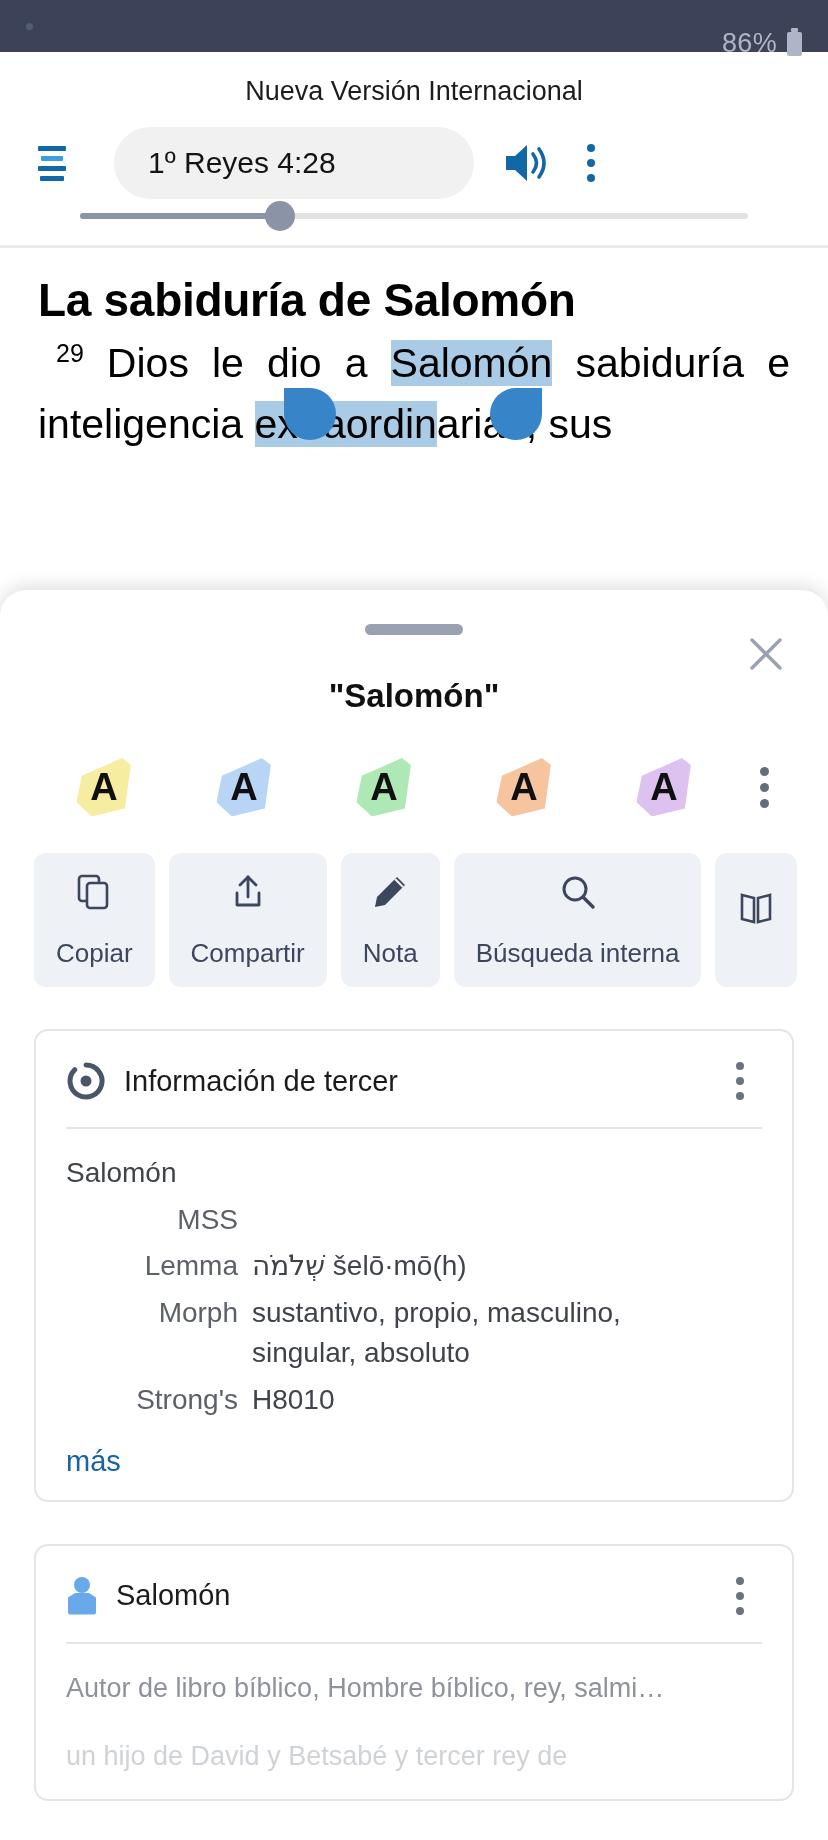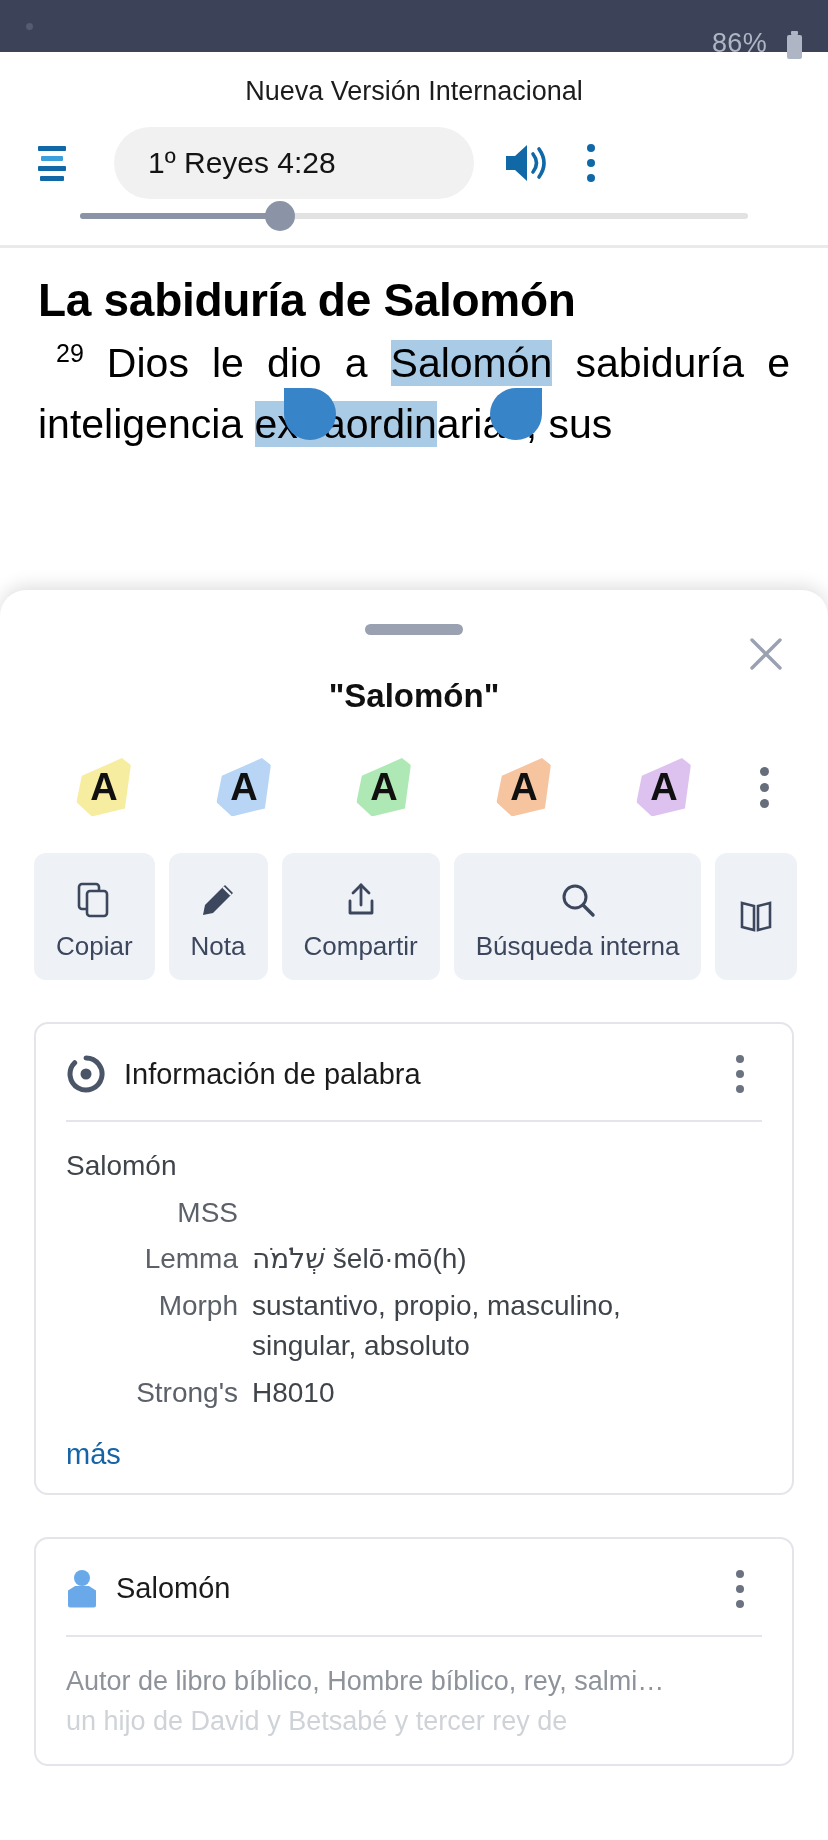--- a/index.html
+++ b/index.html
@@ -16,21 +16,21 @@
     background: #3c4358;
     display: flex; align-items: center;
     padding: 0 26px;
     color: #b9bfcc;
   }
   .status-left { flex: 1; display: flex; align-items: center; }
   .status-dot {
     width: 7px; height: 7px; border-radius: 50%;
     background: #545c72;
   }
-  .status-right { display: flex; align-items: flex-end; gap: 16px; margin-top: 35px; }
+  .status-right { display: flex; align-items: center; gap: 6px; margin-top: 35px; }
   .battery-pct { font-size: 27px; letter-spacing: 0.3px; color: #aeb5c4; }
   .battery-icon {
     width: 15px; height: 24px;
     border-radius: 2px;
     background: #aeb5c4;
     position: relative;
     margin-left: 4px;
   }
   .battery-icon::before {
     content: ""; position: absolute;
@@ -199,24 +199,24 @@
 
   
   .actions {
     display: flex; gap: 14px;
     padding: 30px 34px 0;
     overflow: hidden;
   }
   .action-btn {
     background: #eef1f6;
     border-radius: 12px;
-    padding: 28px 22px 18px;
+    padding: 20px 22px 18px;
     display: flex; flex-direction: column;
     align-items: center; justify-content: center;
-    gap: 12px;
+    gap: 27px;
     flex-shrink: 0;
     color: #3c465c;
   }
   .action-label { font-size: 26px; white-space: nowrap; color: #3c465c; }
 
   
   .card {
     margin: 42px 34px 0;
     border: 2px solid #e3e5ea;
     border-radius: 14px;
@@ -267,21 +267,21 @@
     position: absolute; bottom: 0; left: 2px;
     width: 28px; height: 22px;
     background: #6aa9e9;
     border-radius: 4px 4px 3px 3px;
     clip-path: polygon(0 22%, 28% 0, 72% 0, 100% 22%, 100% 100%, 0 100%);
   }
   .card-desc {
     font-size: 27px; color: #8e939b; line-height: 1.5;
     white-space: nowrap; overflow: hidden; text-overflow: ellipsis;
   }
-  .card-desc.faded { color: #cfd3d8; margin-top: 0; }
+  .card-desc.faded { color: #cfd3d8; margin-top: 28px; }
 </style>
 </head>
 <body>
 
 <div class="status-bar">
   <div class="status-left">
     <span class="status-dot"></span>
   </div>
   <div class="status-right">
     <span class="battery-pct">86%</span>
@@ -394,33 +394,33 @@
     <div class="action-btn">
       <svg width="38" height="38" viewBox="0 0 38 38">
         <rect x="4" y="3" width="20" height="25" rx="3" fill="none" stroke="#3c465c" stroke-width="2.6"></rect>
         <rect x="12" y="10" width="20" height="25" rx="3" fill="#eef1f6" stroke="#3c465c" stroke-width="2.6"></rect>
       </svg>
       <span class="action-label">Copiar</span>
     </div>
 
     <div class="action-btn">
       <svg width="38" height="38" viewBox="0 0 38 38">
-        <path d="M26 4 L34 12 L14 32 L4 34 L6 24 Z" fill="#3c465c"></path>
-        <path d="M24 6 L32 14" stroke="#eef1f6" stroke-width="2.2"></path>
-      </svg>
-      <span class="action-label">Nota</span>
-    </div>
-
-    <div class="action-btn">
-      <svg width="38" height="38" viewBox="0 0 38 38">
         <path d="M19 4 L19 24" stroke="#3c465c" stroke-width="2.8" stroke-linecap="round"></path>
         <path d="M11 12 L19 4 L27 12" fill="none" stroke="#3c465c" stroke-width="2.8" stroke-linecap="round" stroke-linejoin="round"></path>
         <path d="M8 20 L8 32 L30 32 L30 20" fill="none" stroke="#3c465c" stroke-width="2.8" stroke-linecap="round" stroke-linejoin="round"></path>
       </svg>
       <span class="action-label">Compartir</span>
+    </div>
+
+    <div class="action-btn">
+      <svg width="38" height="38" viewBox="0 0 38 38">
+        <path d="M26 4 L34 12 L14 32 L4 34 L6 24 Z" fill="#3c465c"></path>
+        <path d="M24 6 L32 14" stroke="#eef1f6" stroke-width="2.2"></path>
+      </svg>
+      <span class="action-label">Nota</span>
     </div>
 
     <div class="action-btn">
       <svg width="38" height="38" viewBox="0 0 38 38">
         <circle cx="16" cy="16" r="11" fill="none" stroke="#3c465c" stroke-width="3"></circle>
         <path d="M24 24 L34 34" stroke="#3c465c" stroke-width="3.4" stroke-linecap="round"></path>
       </svg>
       <span class="action-label">Búsqueda interna</span>
     </div>
 
@@ -433,21 +433,21 @@
     </div>
 
   </div>
 
   <div class="card">
     <div class="card-head">
       <svg width="40" height="40" viewBox="0 0 40 40">
         <path d="M20 4 a16 16 0 1 1 -11.3 4.7" fill="none" stroke="#4a5568" stroke-width="5" stroke-linecap="round"></path>
         <circle cx="20" cy="20" r="5.5" fill="#4a5568"></circle>
       </svg>
-      <span class="card-head-title">Información de palabra</span>
+      <span class="card-head-title">Información de tercer</span>
       <span class="card-kebab">
           <i></i>
           <i></i>
           <i></i>
         </span>
     </div>
     <div class="card-rule"></div>
 
     <div class="kv">
       <span class="kv-val">Salomón</span>

